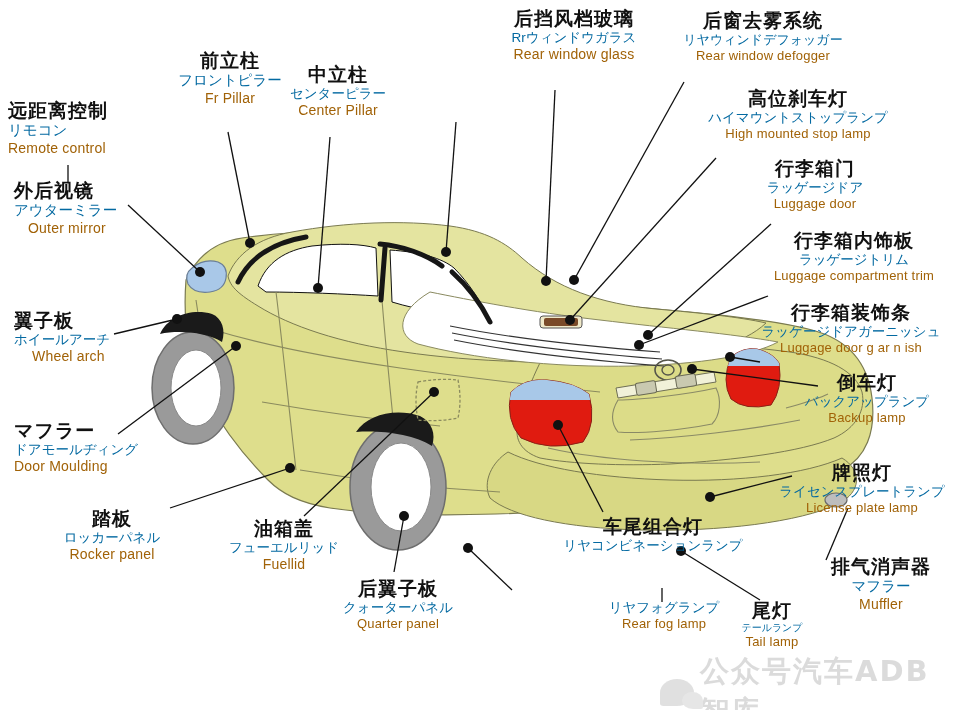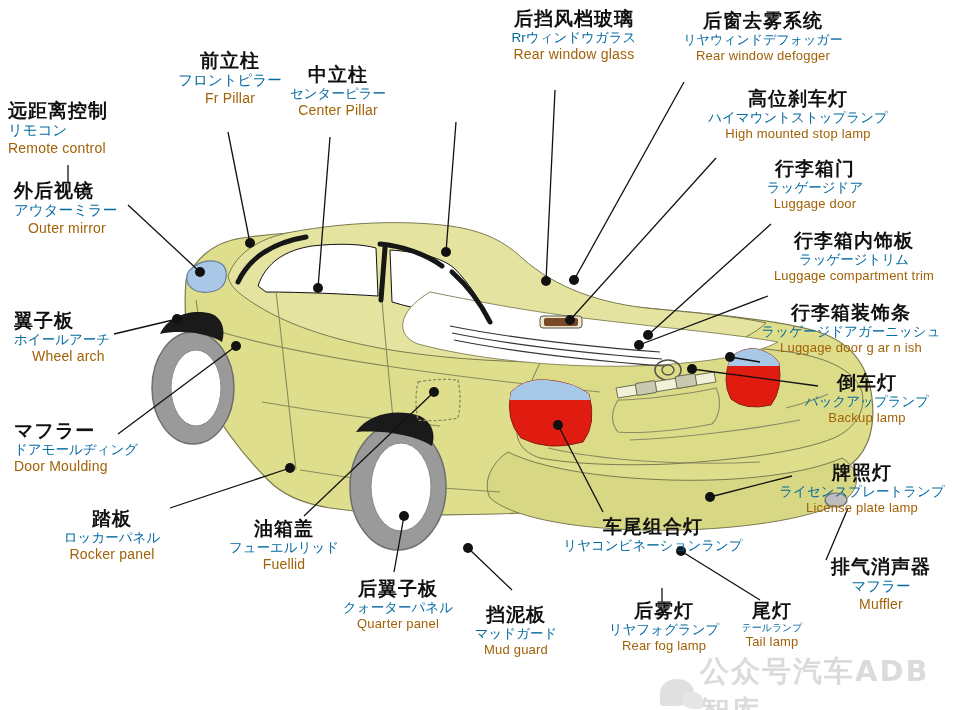--- a/index.html
+++ b/index.html
@@ -374,35 +374,29 @@
     <span class="en">Muffler</span>
   </div>
 
   <div class="label c" style="left:716px;top:600px;width:112px;">
     <span class="cn">尾灯</span>
     <span class="jp" style="font-size:10px;">テールランプ</span>
     <span class="en" style="font-size:13px;">Tail lamp</span>
   </div>
 
   <div class="label c" style="left:596px;top:600px;width:136px;">
-    <span class="cn">后雾灯</span>
     <span class="jp" style="font-size:13.5px;">リヤフォグランプ</span>
     <span class="en" style="font-size:13px;">Rear fog lamp</span>
   </div>
 
   <div class="label c" style="left:560px;top:516px;width:186px;">
     <span class="cn">车尾组合灯</span>
     <span class="jp" style="font-size:13.5px;">リヤコンビネーションランプ</span>
   </div>
 
-  <div class="label c" style="left:454px;top:604px;width:124px;">
-    <span class="cn">挡泥板</span>
-    <span class="jp" style="font-size:13.5px;">マッドガード</span>
-    <span class="en" style="font-size:13px;">Mud guard</span>
-  </div>
 
   <div class="label c" style="left:322px;top:578px;width:152px;">
     <span class="cn">后翼子板</span>
     <span class="jp" style="font-size:13.5px;">クォーターパネル</span>
     <span class="en" style="font-size:13px;">Quarter panel</span>
   </div>
 
   <div class="label c" style="left:212px;top:518px;width:144px;">
     <span class="cn">油箱盖</span>
     <span class="jp" style="font-size:13.5px;">フューエルリッド</span>

